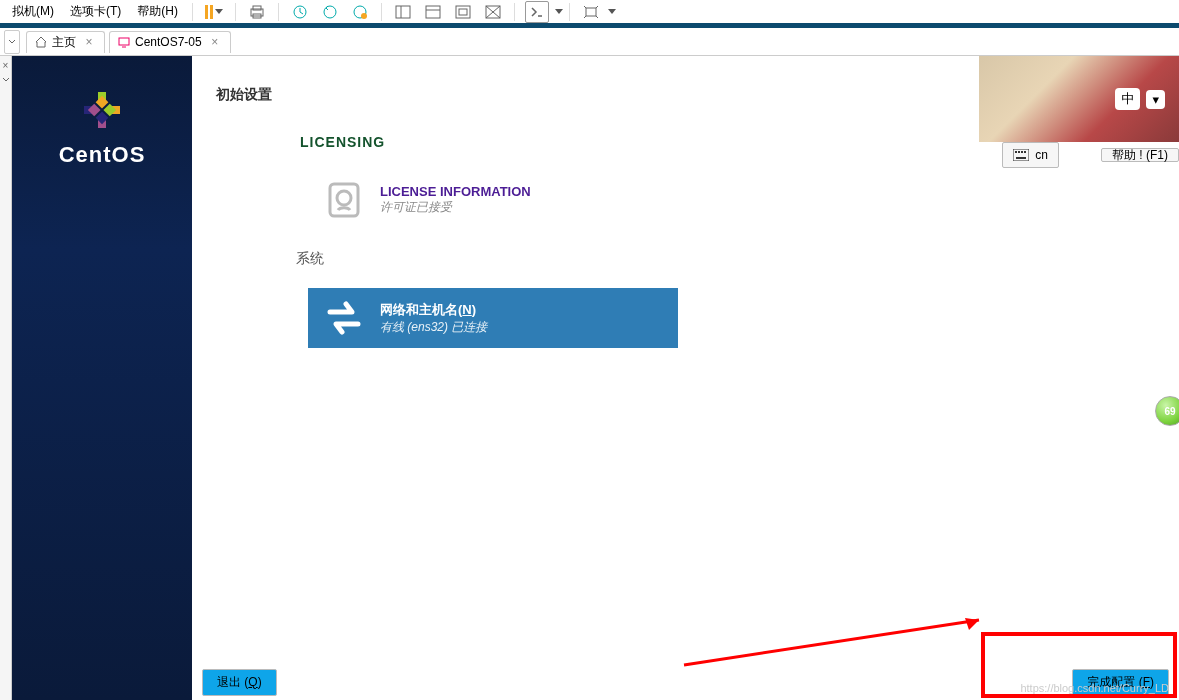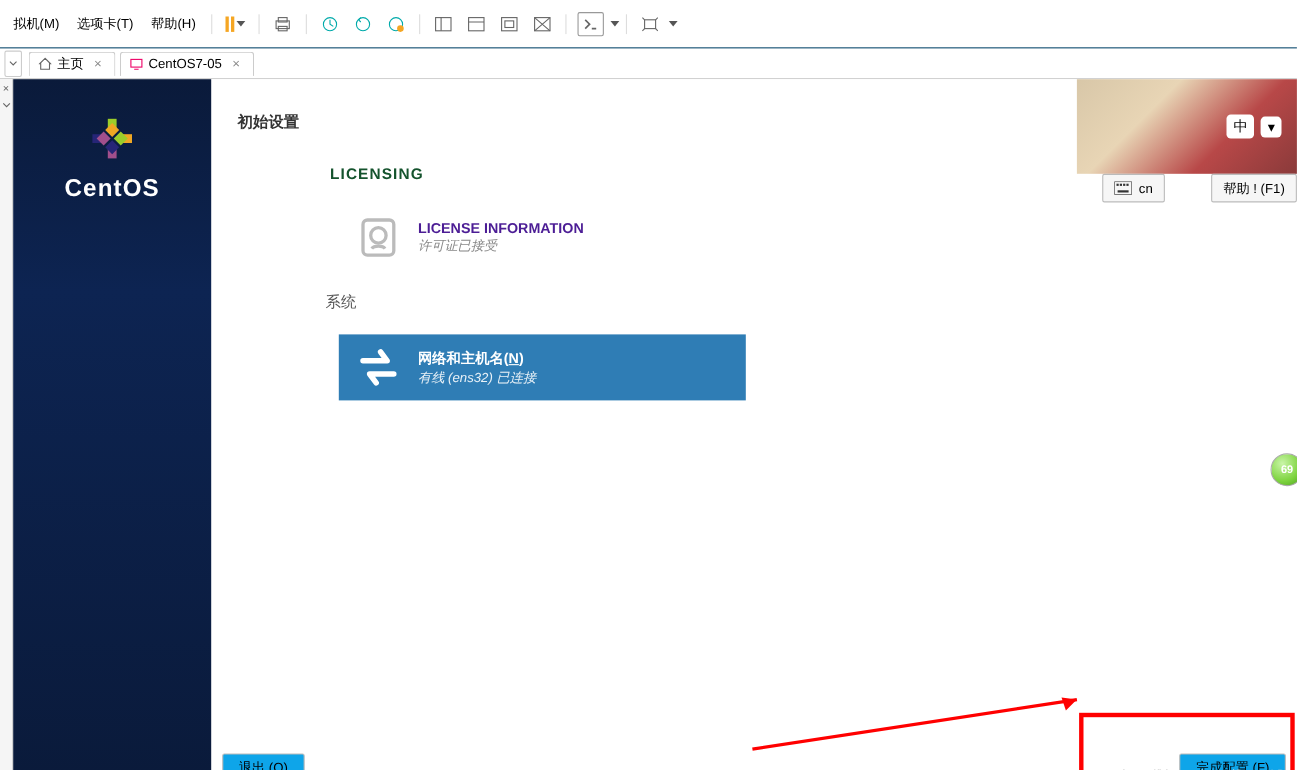--- a/index.html
+++ b/index.html
@@ -1,19 +1,19 @@
 <!DOCTYPE html>
 <html><head>
 <meta charset="utf-8">
 <style>
 * { margin: 0; padding: 0; box-sizing: border-box; font-family: "Microsoft YaHei", Arial, sans-serif; }
 body { width: 1179px; height: 700px; background: #fff; overflow: hidden; position: relative; }
 
 
-.menubar { height: 44px; display: flex; align-items: center; padding: 0 4px; font-size: 12px; border-bottom: 1px solid #0c4a6e; }
+.menubar { height: 28px; display: flex; align-items: center; padding: 0 4px; font-size: 12px; border-bottom: 5px solid #0c4a6e; }
 .menubar .menu-item { padding: 4px 8px; cursor: pointer; }
 .menubar .sep { width: 1px; height: 18px; background: #ddd; margin: 0 6px; }
 .toolbar-btn { width: 22px; height: 22px; margin: 0 4px; display: flex; align-items: center; justify-content: center; cursor: pointer; border-radius: 2px; }
 .pause-icon { display:flex; gap:2px; }
 .pause-icon span { width:3px; height:14px; background:#f5a623; }
 .arrow-down-tiny { width:0; height:0; border-left:4px solid transparent; border-right:4px solid transparent; border-top:5px solid #555; margin-left:2px; }
 
 
 .tab-region { display:flex; align-items:center; height: 28px; padding-left: 4px; border-bottom: 1px solid #ccc; }
 .dropdown-handle { width:16px; height:24px; display:flex; align-items:center; justify-content:center; border:1px solid #ccc; border-radius:2px; margin-right:6px; cursor:pointer; }
@@ -45,21 +45,21 @@
 .spoke-text .t2 { font-size:12px; font-style:italic; color:#888; }
 .spoke-row.selected .t1 { color:#fff; }
 .spoke-row.selected .t2 { color:#e8f1f7; }
 .underline-key { text-decoration: underline; }
 
 
 .overlay-img { position:absolute; top:0; right:0; width:200px; height:86px; background: linear-gradient(135deg,#d8c7a8,#e8d5b5,#b84848,#8a3a3a); display:flex; align-items:center; justify-content:flex-end; padding-right:14px; }
 .overlay-badge { background:#fff; color:#000; font-size:13px; border-radius:4px; padding:2px 6px; margin-left:6px; }
 .lang-row { position:absolute; top:86px; right:0; display:flex; align-items:center;gap:36px; }
 .lang-pill { display:flex; align-items:center; border:1px solid #bbb; background:#f6f6f6; height:26px; padding:0 10px; font-size:12px; border-radius:2px; }
-.help-pill { display:flex; align-items:center; border:1px solid #bbb; background:#f6f6f6; height:26px; padding:0 10px; font-size:12px; border-radius:2px; margin-left:6px; }
+.help-pill { display:flex; align-items:center; border:1px solid #bbb; background:#f6f6f6; height:14px; padding:0 10px; font-size:12px; border-radius:2px; margin-left:6px; }
 
 .green-badge { position:absolute; right:-6px; top:340px; width:30px; height:30px; border-radius:50%; background: radial-gradient(circle at 35% 30%, #c9f5a8, #7dd33e 60%, #4a9e1e); color:#fff; font-size:10px; font-weight:700; display:flex; align-items:center; justify-content:center; border:1px solid #aaa; }
 
 
 .installer-bottom { position:absolute; left:180px; right:0; bottom:0; height:36px; display:flex; align-items:center; justify-content:space-between; padding: 0 10px; }
 .btn-flat { border:1px solid #bbb; background:#0ea5e9; padding:4px 14px; font-size:12px; cursor:pointer; border-radius:2px; }
 .underline-letter { text-decoration: underline; }
 
 
 .red-box { position:absolute; right:2px; bottom:2px; width:196px; height:66px; border:4px solid #ff0000; pointer-events:none; }

